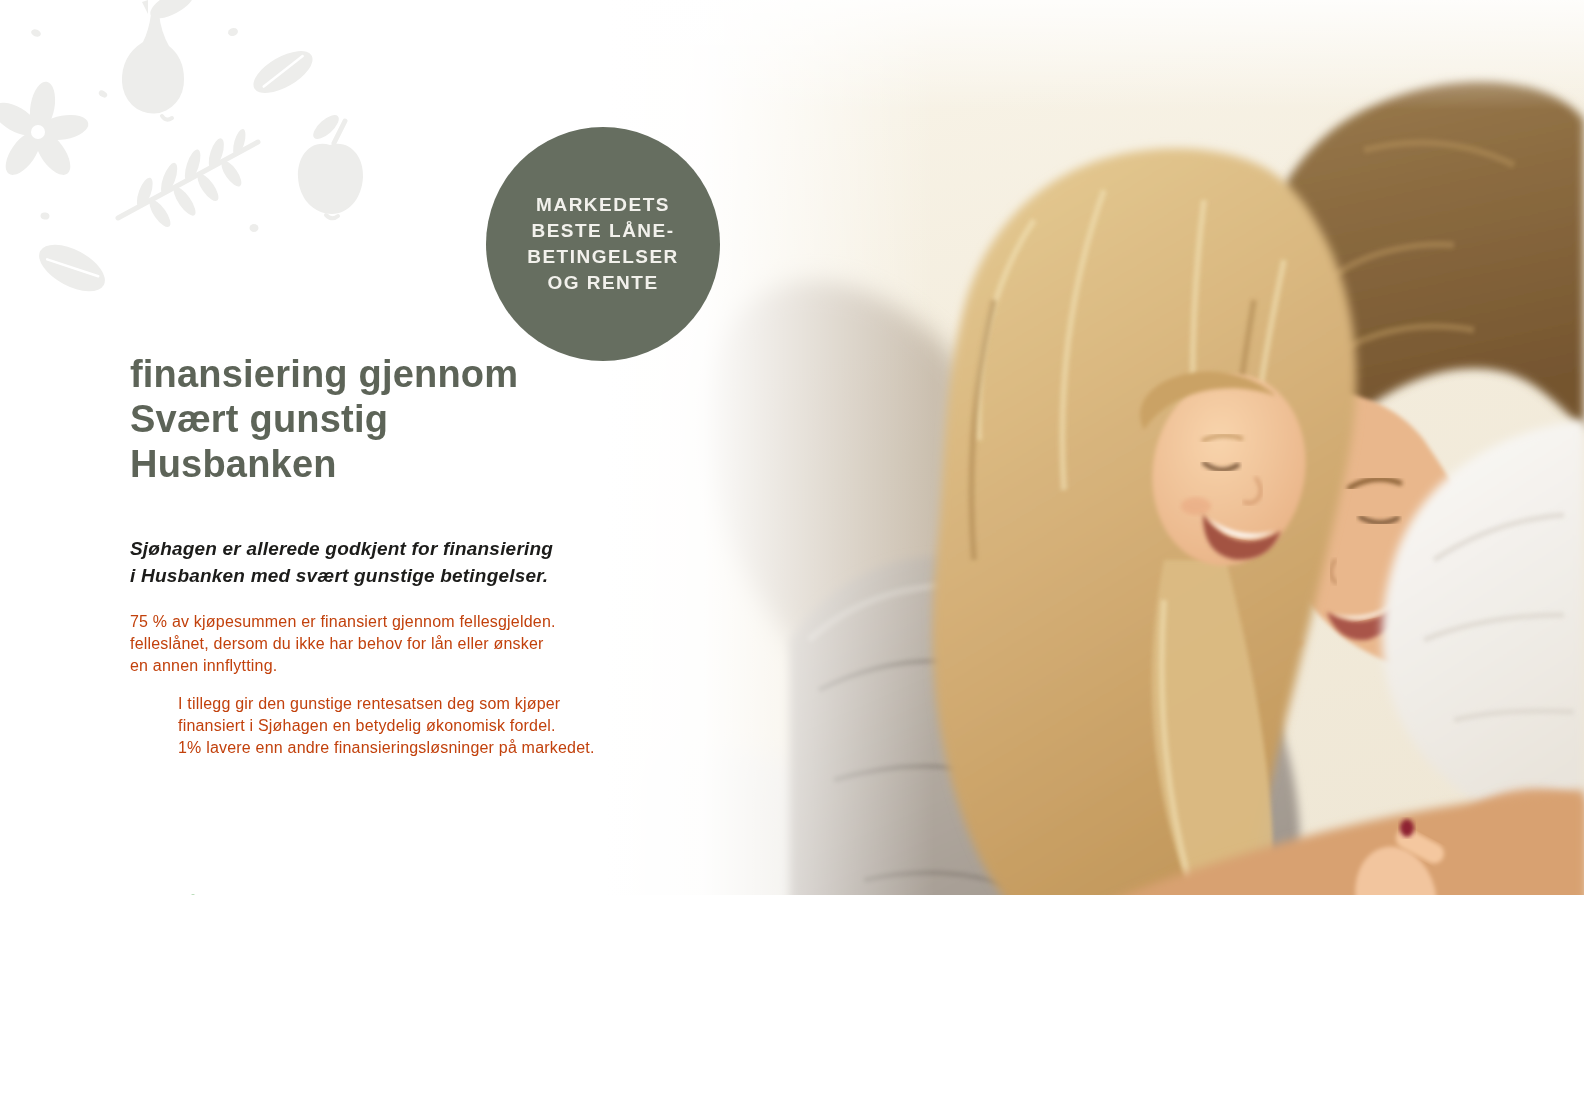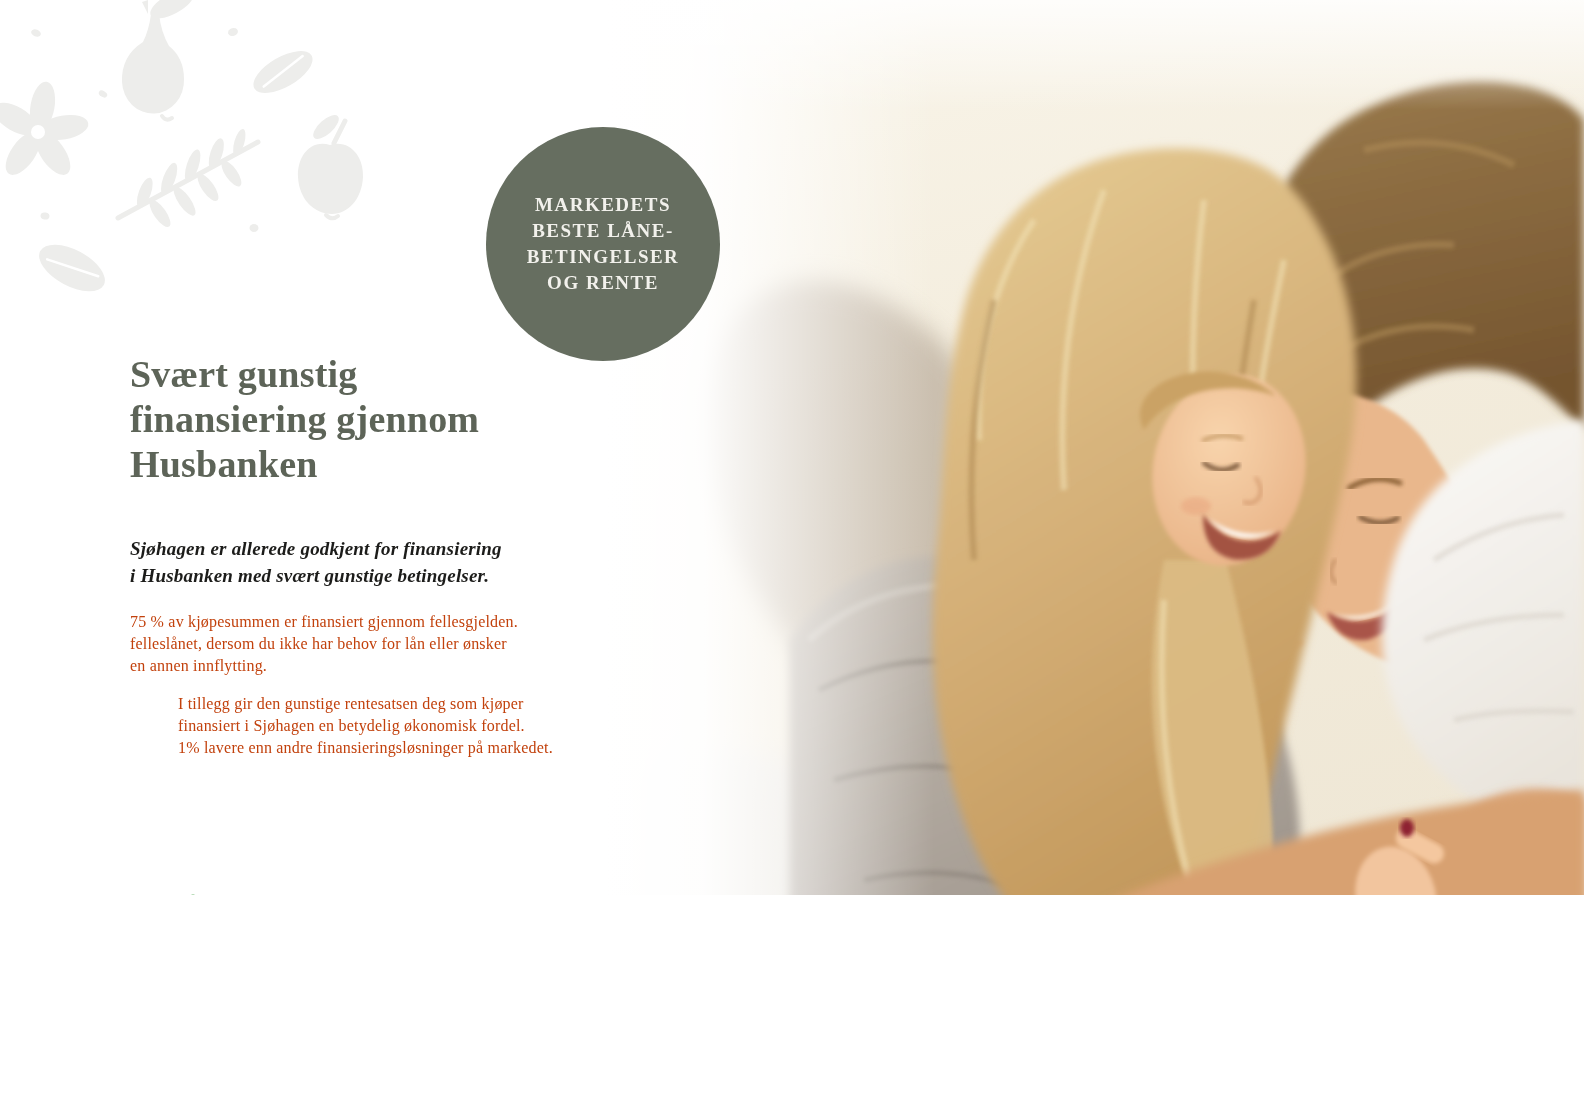--- a/index.html
+++ b/index.html
@@ -1,18 +1,18 @@
 <!DOCTYPE html>
 <html><head>
 <meta charset="utf-8">
 <style>
   html,body{margin:0;padding:0;background:#ffffff;}
   .page{
     position:relative;width:1584px;height:895px;overflow:hidden;
-    background:#ffffff;font-family:Liberation Serif, serif;
+    background:#ffffff;font-family:Liberation Sans, sans-serif;
   }
   
   .decor{position:absolute;left:0;top:0;width:380px;height:310px;}
   
   .photo{position:absolute;left:604px;top:0;width:980px;height:1119px;}
   
   .badge{
     position:absolute;left:486px;top:127px;width:234px;height:234px;
     border-radius:50%;background:#666e60;
     display:flex;flex-direction:column;align-items:center;justify-content:center;
@@ -287,22 +287,22 @@
 
   <div class="badge">
     <span class="line">MARKEDETS</span>
     <span class="line">BESTE LÅNE-</span>
     <span class="line">BETINGELSER</span>
     <span class="line">OG RENTE</span>
   </div>
 
   <div class="article">
     <h1 class="headline" style="margin:0;font-size:38px;">
+      <div>finansiering gjennom</div>
       <div>Svært gunstig</div>
-      <div>finansiering gjennom</div>
       <div>Husbanken</div>
     </h1>
     <div class="lead">
       <div>Sjøhagen er allerede godkjent for finansiering</div>
       <div>i Husbanken med svært gunstige betingelser.</div>
     </div>
     <div class="para first">
       <div>75 % av kjøpesummen er finansiert gjennom fellesgjelden.</div>
       <div>felleslånet, dersom du ikke har behov for lån eller ønsker</div>
       <div>en annen innflytting.</div>

